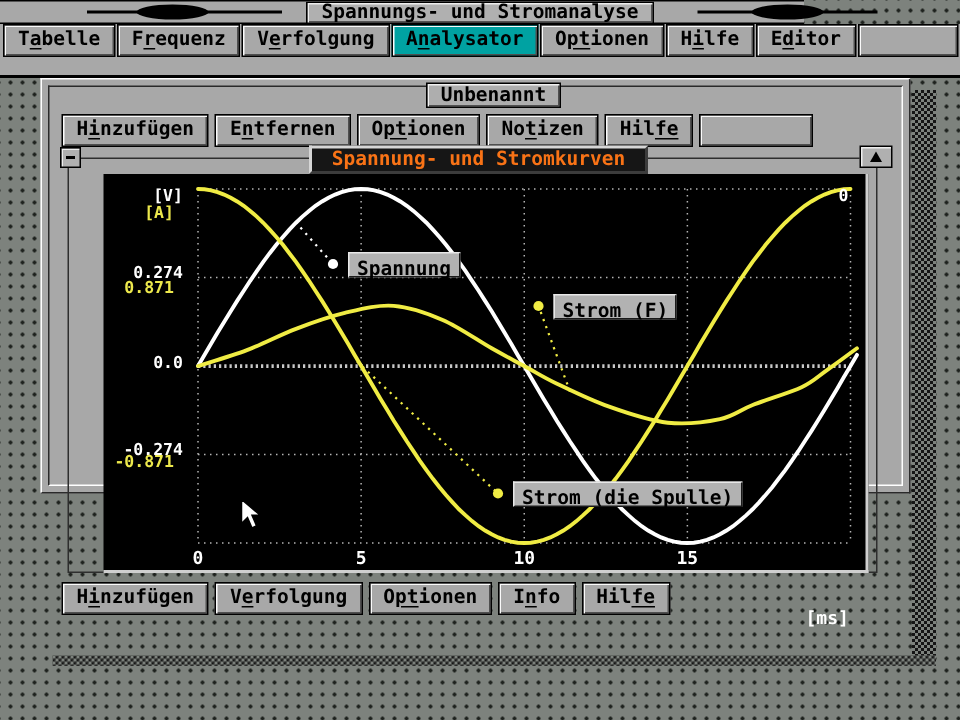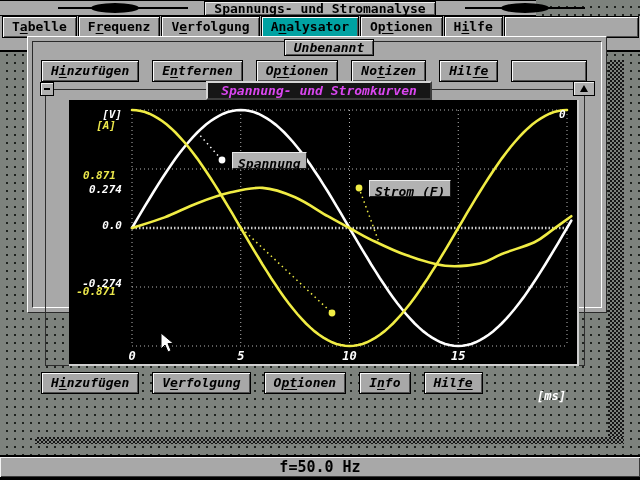--- a/index.html
+++ b/index.html
@@ -15,44 +15,44 @@
   .titlebox{position:absolute;left:204px;top:0px;width:232px;height:15px;background:#b0b0b0;
     border:1px solid #000;box-shadow:inset 1px 1px 0 #eee,inset -1px -1px 0 #555;
     font-size:13px;line-height:13px;text-align:center;color:#000;}
   .ornament{position:absolute;top:0;height:15px;}
   
   .menubar{position:absolute;left:0;top:16px;width:640px;height:36px;background:#a8a8a8;
     border-bottom:2px solid #000;display:flex;padding:0 0 0 2px;}
   .btn{background:#a8a8a8;border:1px solid #000;
     box-shadow:inset 1px 1px 0 #fbfbfb,inset -1px -1px 0 #4f4f4f;
     color:#000;font-size:13px;line-height:19px;text-align:center;padding:0 9px;height:22px;
-    margin-right:13px;white-space:nowrap;}
+    margin-right:4px;white-space:nowrap;}
   .menubar .btn{margin-right:1px;}
   .btn.active{background:#00a2a2;}
   .btn.spacer{padding:0;}
   u{text-decoration:underline;text-underline-offset:2px;}
   
-  .window{position:absolute;left:27px;top:36px;width:580px;height:277px;background:#a8a8a8;
-    border:1px solid;border-color:#fff #2a2a2a #2a2a2a #fff;font-style:italic;}
+  .window{position:absolute;left:27px;top:52px;width:580px;height:277px;background:#a8a8a8;
+    border:1px solid;border-color:#fff #2a2a2a #2a2a2a #fff;}
   .window .groove{position:absolute;left:4px;top:4px;right:4px;bottom:4px;
     border:1px solid;border-color:#2a2a2a #fff #fff #2a2a2a;pointer-events:none;}
   .wtitle{position:absolute;left:256px;top:2px;width:90px;height:17px;background:#aeaeae;
     border:1px solid #000;box-shadow:inset 1px 1px 0 #f0f0f0,inset -1px -1px 0 #505050;
     font-size:13px;line-height:15px;text-align:center;color:#000;z-index:4;}
   .btnrow{position:absolute;display:flex;}
   .btnrow.top{left:13px;top:23px;}
   .btnrow.bottom{left:13px;top:335px;}
   
   .chartframe{position:absolute;left:17px;top:52px;width:540px;height:277px;
     border:1px solid #2e2e2e;}
   .minbtn{position:absolute;left:12px;top:45px;width:14px;height:14px;background:#b0b0b0;
     border:1px solid #000;box-shadow:inset 1px 1px 0 #eee;z-index:3;}
   .minus{position:absolute;left:3px;top:5px;width:6px;height:2px;background:#000;}
   .charttitle{position:absolute;left:178px;top:44px;width:226px;height:19px;z-index:3;
-    background:#161616;color:#d946ef;border:2px solid;border-color:#d6d6d6 #3c3c3c #3c3c3c #d6d6d6;
+    background:#161616;color:#f97316;border:2px solid;border-color:#d6d6d6 #3c3c3c #3c3c3c #d6d6d6;
     font-size:13px;line-height:15px;text-align:center;}
   .arrowbtn{position:absolute;left:545px;top:44px;width:22px;height:15px;background:#b0b0b0;
     border:1px solid #000;box-shadow:inset 1px 1px 0 #eee;z-index:3;}
   .tri{position:absolute;left:6px;top:3px;width:0;height:0;
     border-left:4px solid transparent;border-right:4px solid transparent;border-bottom:7px solid #000;}
   .plot{position:absolute;left:41px;top:63px;width:510px;height:266px;background:#000;
     border-right:2px solid #cfcfcf;border-bottom:2px solid #cfcfcf;}
   .plot svg{position:absolute;left:0;top:0;}
   .ylab{position:absolute;width:60px;text-align:right;font-size:11px;line-height:12px;}
   .xtick{position:absolute;width:30px;text-align:center;font-size:12px;line-height:12px;color:#fff;}
@@ -91,20 +91,21 @@
     </svg>
   </div>
 
   <div class="menubar" id="menubar">
       <div class="btn">T<u>a</u>belle</div>
       <div class="btn">F<u>r</u>equenz</div>
       <div class="btn">V<u>e</u>rfolgung</div>
       <div class="btn active">A<u>n</u>alysator</div>
       <div class="btn">O<u>pt</u>ionen</div>
       <div class="btn">H<u>i</u>lfe</div>
+      <div class="btn">E<u>d</u>itor</div>
       <div class="btn spacer" style="flex: 1 1 0%;"></div>
     </div>
 
   <div class="shadow-r checker"></div>
   <div class="shadow-b checker"></div>
 
   <div class="window">
     <div class="groove"></div>
     <div class="wtitle">Unbenannt</div>
 
@@ -143,23 +144,24 @@
           <path d="M63.0,128.0C68.4,126.2,84.8,121.5,95.6,117.4C106.5,113.3,117.4,107.3,128.3,103.2C139.1,99.1,150.0,95.2,160.9,92.6C171.8,90.0,182.6,87.1,193.5,87.9C204.4,88.7,215.3,92.6,226.1,97.3C237.0,102.0,249.7,111.1,258.8,116.2C267.8,121.3,273.3,124.1,280.5,128.0C287.8,131.9,292.8,135.3,302.3,139.8C311.7,144.3,324.7,150.8,337.1,155.1C349.4,159.5,363.9,164.4,376.2,165.8C388.5,167.1,401.6,165.4,411.0,163.4C420.4,161.4,423.7,157.5,432.8,154.0C441.8,150.4,457.0,146.1,465.4,142.2C473.7,138.2,476.6,134.7,482.8,130.4C488.9,126.0,499.1,118.6,502.3,116.2" fill="none" stroke="#f0ec44" stroke-width="2.6" stroke-linecap="round"></path>
           <line x1="128" y1="32" x2="153" y2="60" stroke="#ffffff" stroke-width="1.5" stroke-dasharray="1.5 3.5"></line>
           <circle cx="153" cy="60" r="3.4" fill="#ffffff"></circle>
           <line x1="311" y1="145" x2="290" y2="88" stroke="#f0ec44" stroke-width="1.5" stroke-dasharray="1.5 3.5"></line>
           <circle cx="290" cy="88" r="3.4" fill="#f0ec44"></circle>
           <line x1="169" y1="125" x2="263" y2="213" stroke="#f0ec44" stroke-width="1.5" stroke-dasharray="1.5 3.5"></line>
           <circle cx="263" cy="213" r="3.4" fill="#f0ec44"></circle>
         </svg>
         <div class="curvetag" style="left: 163px; top: 52px;">Spannung</div>
         <div class="curvetag" style="left: 300px; top: 80px;">Strom (F)</div>
+        <div class="curvetag" style="left: 273px; top: 205px;">Strom (die Spulle)</div>
         <span class="ylab" style="left: -7px; top: 9px; color: rgb(255, 255, 255);">[V]</span>
         <span class="ylab" style="left: -13px; top: 20px; color: rgb(236, 232, 76);">[A]</span>
-        <span class="ylab" style="left: -7px; top: 60px; color: rgb(255, 255, 255); margin-top: 24px;">0.274</span>
+        <span class="ylab" style="left: -7px; top: 60px; color: rgb(255, 255, 255);">0.274</span>
         <span class="ylab" style="left: -13px; top: 70px; color: rgb(236, 232, 76);">0.871</span>
         <span class="ylab" style="left: -7px; top: 120px; color: rgb(255, 255, 255);">0.0</span>
         <span class="ylab" style="left: -7px; top: 178px; color: rgb(255, 255, 255);">-0.274</span>
         <span class="ylab" style="left: -13px; top: 186px; color: rgb(236, 232, 76);">-0.871</span>
         <span class="xtick" style="left: 48px; top: 250px;">0</span>
         <span class="xtick" style="left: 156.75px; top: 250px;">5</span>
         <span class="xtick" style="left: 265.5px; top: 250px;">10</span>
         <span class="xtick" style="left: 374.25px; top: 250px;">15</span>
         <span class="xunit" style="left: 468px; top: 250px;">[ms]</span>
         <span class="cornerlab" style="left: 490px; top: 9px;">0</span>
@@ -167,21 +169,18 @@
 
     <div class="btnrow bottom" id="bottom-buttons">
         <div class="btn">H<u>i</u>nzufügen</div>
         <div class="btn">V<u>e</u>rfolgung</div>
         <div class="btn">O<u>pt</u>ionen</div>
         <div class="btn">I<u>n</u>fo</div>
         <div class="btn">Hil<u>fe</u></div>
       </div>
   </div>
 
-  <div class="statuswrap">
-    <div class="statusbar">f=50.0 Hz</div>
-  </div>
 
   <svg class="cursor" style="left:160px;top:332px;" width="16" height="22">
     <polygon points="1,1 1,17 5,13 8,20 11,18.5 8,11.5 13.5,11.5" fill="#fff" stroke="#000" stroke-width="1"></polygon>
   </svg>
 
 </div>
 
 </body></html>

